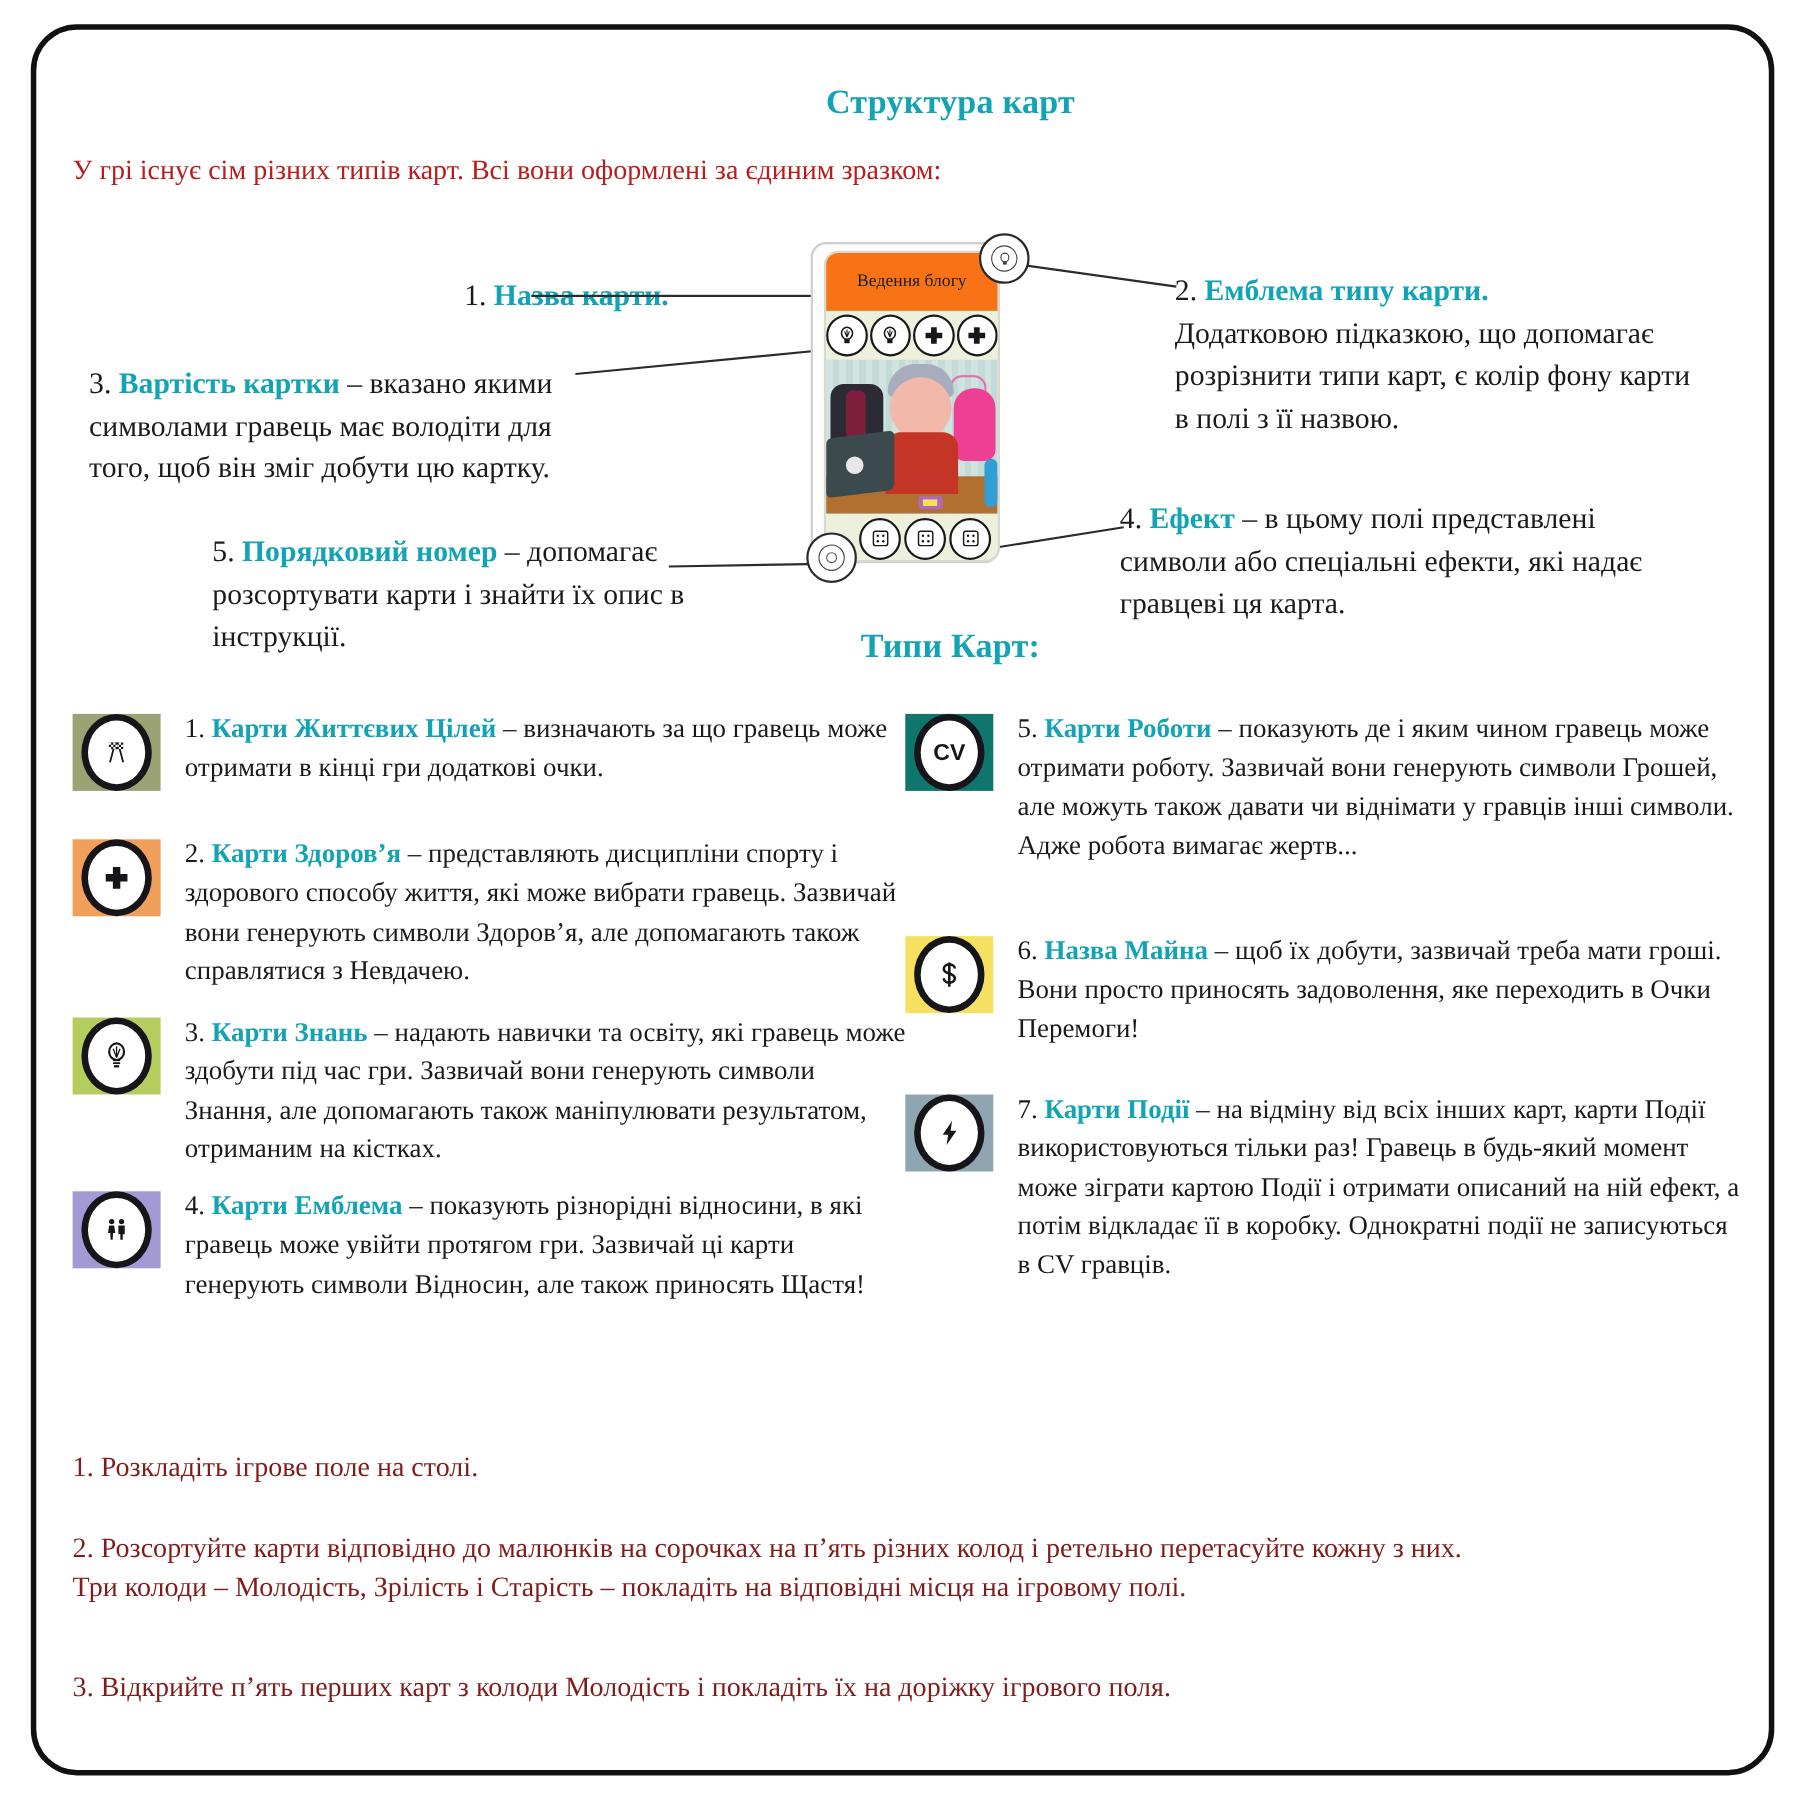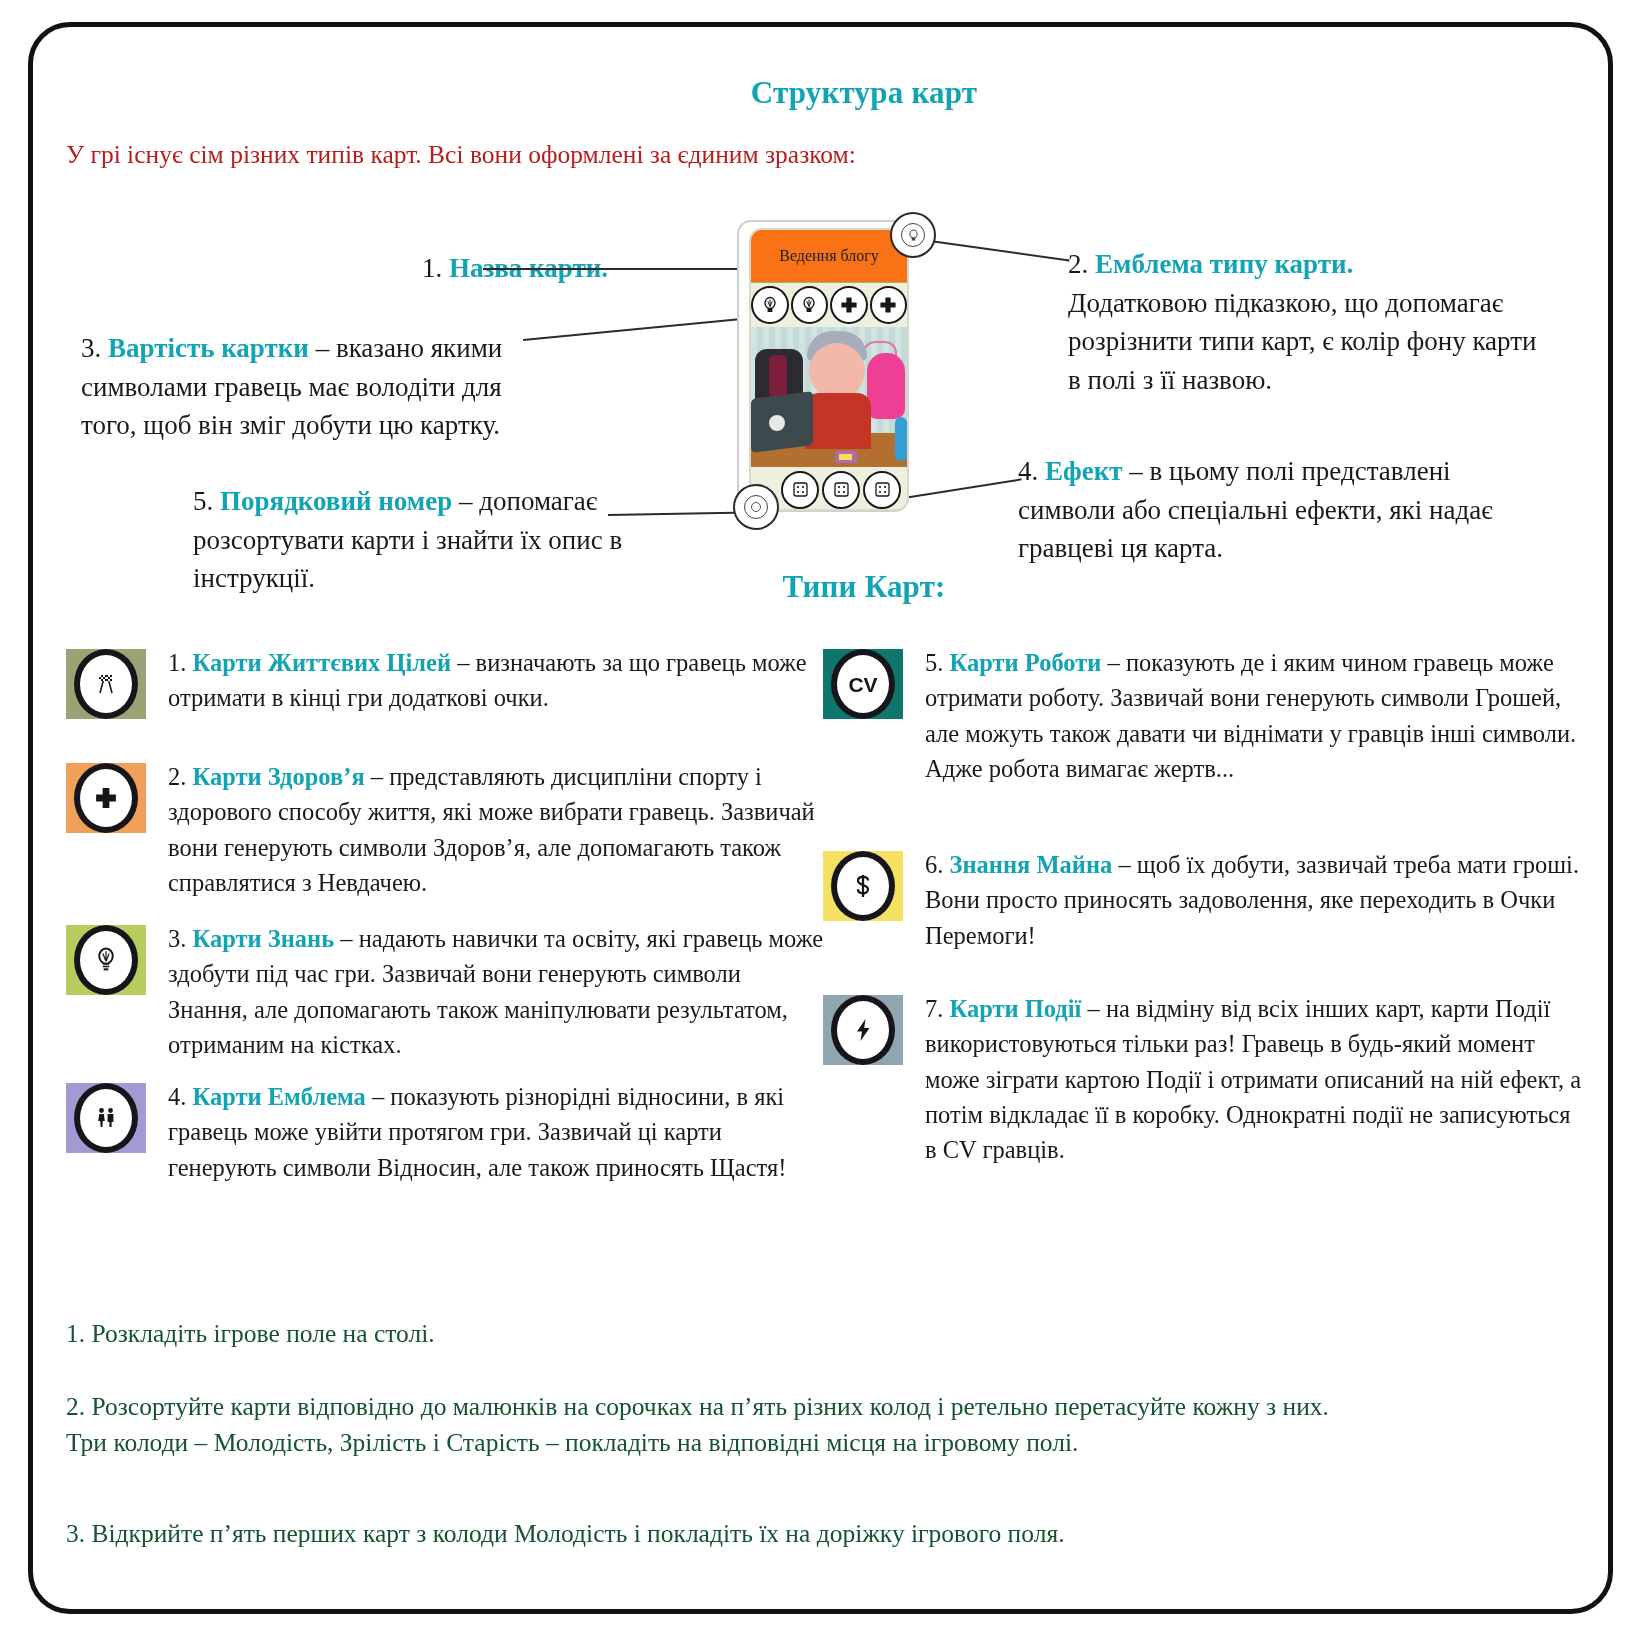--- a/index.html
+++ b/index.html
@@ -134,21 +134,21 @@
     width:52px;height:58px;border-radius:50%;
     background:#ffffff;border:6px solid #16161a;
     display:flex;align-items:center;justify-content:center;
   }
   .type-text{
     font-size:24.5px;line-height:1.44;margin-left:22px;color:#1a1a1a;
   }
 
   
   .setup-item{
-    position:absolute;left:33px;font-size:25.5px;line-height:1.42;color:#14532d;
+    position:absolute;left:33px;font-size:25.5px;line-height:1.42;color:#7f1d1d;
   }
   #setup-1{top:1289px;}
   #setup-2{top:1362px;width:1500px;}
   #setup-3{top:1489px;}
 </style>
 </head>
 <body>
 
 <div class="page">
 <div class="inner">
@@ -370,21 +370,21 @@
       <div class="type-badge" style="background:#f5e061;">
         <div class="badge-circle">
           <svg width="24" height="26" viewBox="0 0 24 26">
             <path d="M12 2v22" stroke="#16161a" stroke-width="2.3"></path>
             <path d="M17 7.5c0-2.4-2.4-3.6-5-3.6S7 5.2 7 7.8c0 2.5 2.6 3.3 5 4.2s5 1.6 5 4.3c0 2.6-2.4 4-5 4s-5-1.3-5-4" fill="none" stroke="#16161a" stroke-width="2.3"></path>
           </svg>
         </div>
       </div>
       <div class="type-text">
         <span>6.</span>
-        <span class="hl">Знання Майна</span><span> – щоб їх добути, зазвичай треба мати гроші. Вони просто приносять задоволення, яке переходить в Очки Перемоги!</span>
+        <span class="hl">Назва Майна</span><span> – щоб їх добути, зазвичай треба мати гроші. Вони просто приносять задоволення, яке переходить в Очки Перемоги!</span>
       </div>
     </div>
 
     <div class="type-row" style="left:790px;top:372px;width:760px;">
       <div class="type-badge" style="background:#8fa5b0;">
         <div class="badge-circle">
           <svg width="22" height="26" viewBox="0 0 22 26">
                 <path d="M13.5 2L5 14.5h5L8.5 24l9-13h-5.3z" fill="#16161a"></path>
               </svg>
         </div>

